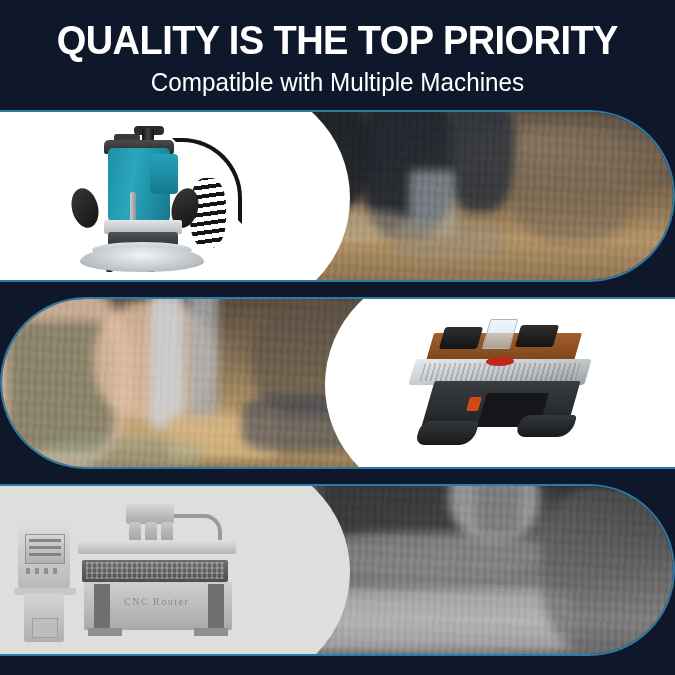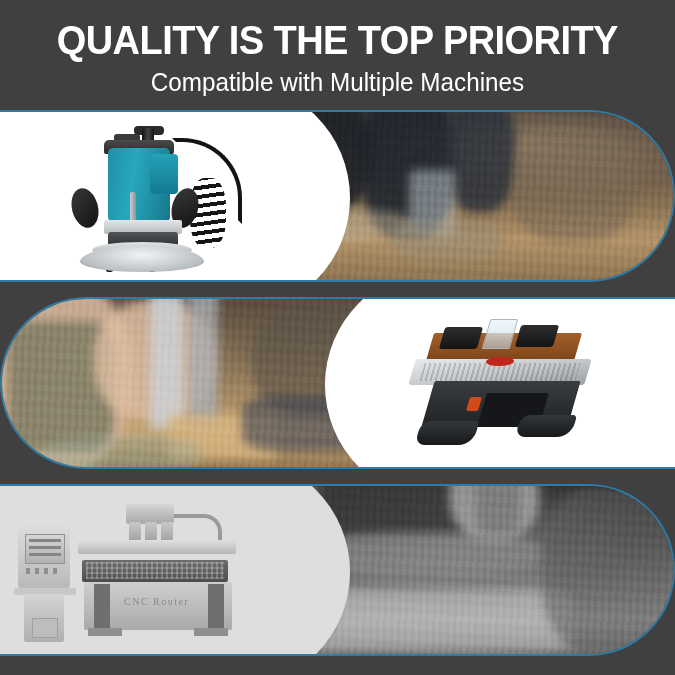--- a/index.html
+++ b/index.html
@@ -1,21 +1,21 @@
 <!DOCTYPE html>
 <html><head>
 <meta charset="utf-8">
 <style>
   html,body{margin:0;padding:0;}
   body{
     width:675px;height:675px;overflow:hidden;
     background:#4f9cc6;
     font-family:"Liberation Sans","DejaVu Sans",sans-serif;
   }
-  .page{position:relative;width:675px;height:675px;background:#404040;overflow:hidden;}
+  .page{position:relative;width:675px;height:675px;background:#0f172a;overflow:hidden;}
 
   
   .header{position:absolute;left:0;top:0;width:675px;height:108px;
           display:flex;flex-direction:column;align-items:center;justify-content:flex-start;
           padding-top:18px;box-sizing:border-box;}
   .headline{
     color:#ffffff;font-size:40px;line-height:44px;font-weight:bold;
     letter-spacing:-0.6px;white-space:nowrap;
     transform:scaleX(.95);transform-origin:center;
     text-shadow:0 1px 0 rgba(0,0,0,.05);

